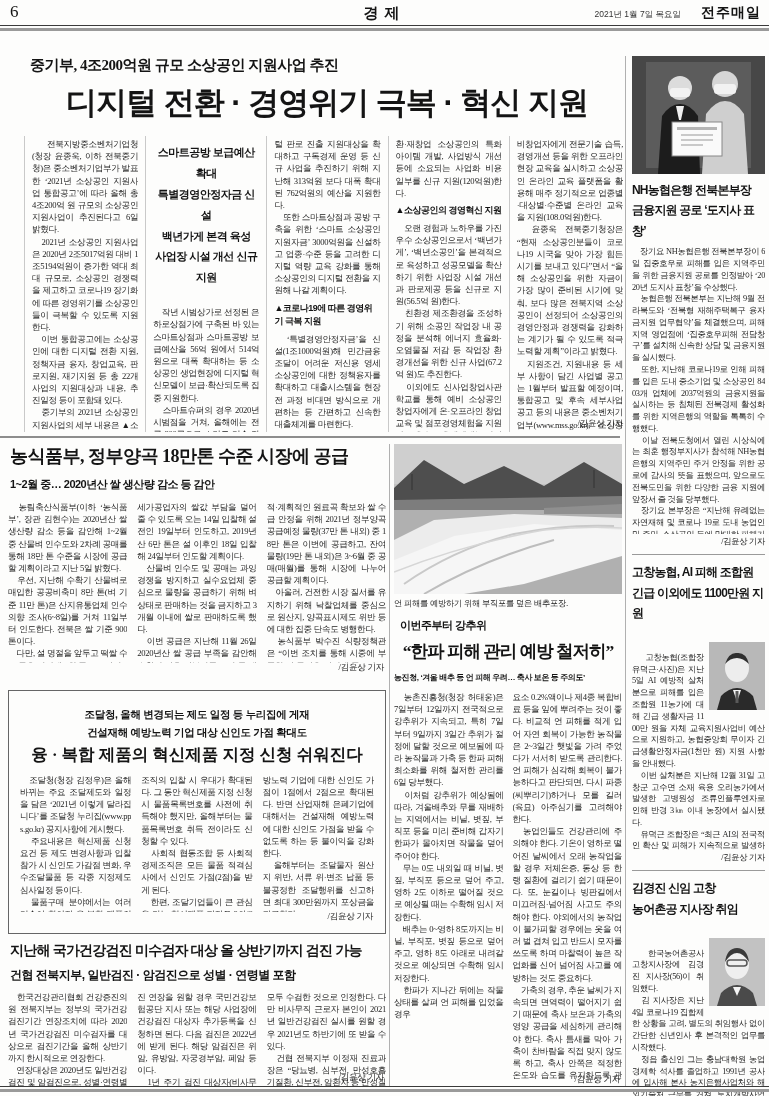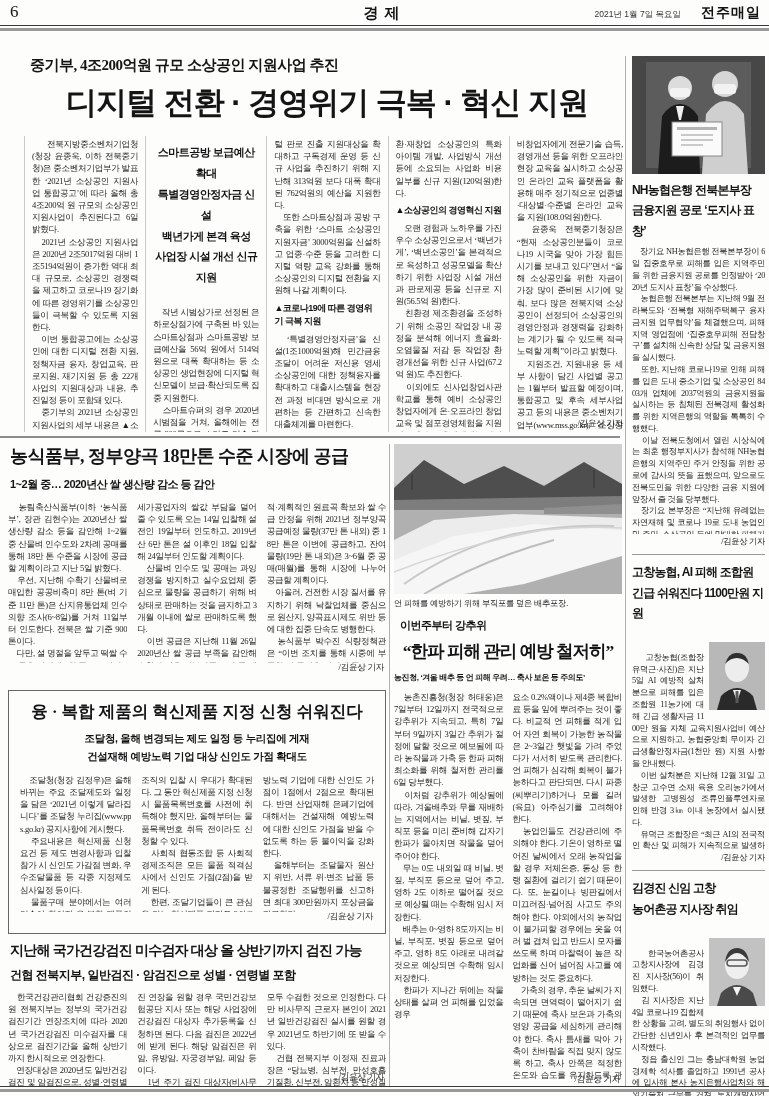--- a/index.html
+++ b/index.html
@@ -148,25 +148,25 @@
 　이번 공급은 지난해 11월 26일 2020년산 쌀 공급 부족을 감안해 수확기 이후 정부양곡 37만 톤 내외를 시장에 단계적으로 공급하기로 한 수급안정 보완대책에 따른 후속 조치다.
 　농식품부는 산지유통업체들의 안정</div>
       <div class="c3 body-text">적·계획적인 원료곡 확보와 쌀 수급 안정을 위해 2021년 정부양곡 공급예정 물량(37만 톤 내외) 중 18만 톤은 이번에 공급하고, 잔여물량(19만 톤 내외)은 3~6월 중 공매(매월)를 통해 시장에 나누어 공급할 계획이다.
 　아울러, 건전한 시장 질서를 유지하기 위해 낙찰업체를 중심으로 원산지, 양곡표시제도 위반 등에 대한 집중 단속도 병행한다.
 　농식품부 박수진 식량정책관은 “이번 조치를 통해 시중에 부족한 쌀 물량을 적기에 공급하고, 앞으로 전체적인 정부양곡 공급 일정을 제시함으로써 산지유통업체 등의 합리적인 의사 결정에 도움이 될 것”이라고 밝혔다.</div>
     </div>
     <div class="byline-abs" style="right:2px;bottom:8px;">/김윤상 기자</div>
   </div>
 
   <div class="blk" id="box-art">
-    <div id="box-headline">융 · 복합 제품의 혁신제품 지정 신청 쉬워진다</div>
     <div id="box-deck-wrap">
       <div class="box-deck sans">조달청, 올해 변경되는 제도 일정 등 누리집에 게재</div>
       <div class="box-deck sans">건설재해 예방노력 기업 대상 신인도 가점 확대도</div>
     </div>
+    <div id="box-headline">융 · 복합 제품의 혁신제품 지정 신청 쉬워진다</div>
     <div class="cols3">
       <div class="c3 body-text">　조달청(청장 김정우)은 올해 바뀌는 주요 조달제도와 일정을 담은 ‘2021년 이렇게 달라집니다’를 조달청 누리집(www.pps.go.kr) 공지사항에 게시했다.
 　주요내용은 혁신제품 신청 요건 등 제도 변경사항과 입찰참가 시 신인도 가감점 변화, 우수조달물품 등 각종 지정제도 심사일정 등이다.
 　물품구매 분야에서는 여러 기술이 합쳐진 융·복합 제품의 혁신제품 지정 신청이 쉬워지고, 사회적 경제</div>
       <div class="c3 body-text">조직의 입찰 시 우대가 확대된다. 그 동안 혁신제품 지정 신청 시 물품목록번호를 사전에 취득해야 했지만, 올해부터는 물품목록번호 취득 전이라도 신청할 수 있다.
 　사회적 협동조합 등 사회적 경제조직은 모든 물품 적격심사에서 신인도 가점(2점)을 받게 된다.
 　한편, 조달기업들이 큰 관심을 갖는 혁신제품 지정은 3회(2월, 5월, 9월), 우수조달물품은 4회(2월, 5월, 7월, 10월)에 걸쳐 심사한다.
 　시설공사 분야에서는 건설재해 예</div>
       <div class="c3 body-text">방노력 기업에 대한 신인도 가점이 1점에서 2점으로 확대된다. 반면 산업재해 은폐기업에 대해서는 건설재해 예방노력에 대한 신인도 가점을 받을 수 없도록 하는 등 불이익을 강화한다.
 　올해부터는 조달물자 원산지 위반, 서류 위·변조 납품 등 불공정한 조달행위를 신고하면 최대 300만원까지 포상금을 지급한다.
@@ -248,21 +248,21 @@
 금융지원 공로 ‘도지사 표창’</div>
     <div class="aside-body" id="nh-body">　장기요 NH농협은행 전북본부장이 6일 집중호우로 피해를 입은 지역주민을 위한 금융지원 공로를 인정받아 ‘2020년 도지사 표창’을 수상했다.
 　농협은행 전북본부는 지난해 9월 전라북도와 ‘전북형 재해주택복구 융자금지원 업무협약’을 체결했으며, 피해지역 영업점에 ‘집중호우피해 전담창구’를 설치해 신속한 상담 및 금융지원을 실시했다.
 　또한, 지난해 코로나19로 인해 피해를 입은 도내 중소기업 및 소상공인 8403개 업체에 2037억원의 금융지원을 실시하는 등 침체된 전북경제 활성화를 위한 지역은행의 역할을 톡톡히 수행했다.
 　이날 전북도청에서 열린 시상식에는 최훈 행정부지사가 참석해 NH농협은행의 지역주민 주거 안정을 위한 공로에 감사의 뜻을 표했으며, 앞으로도 전북도민을 위한 다양한 금융 지원에 앞장서 줄 것을 당부했다.
 　장기요 본부장은 “지난해 유례없는 자연재해 및 코로나 19로 도내 농업인 및 주민, 소상공인 등에 막대한 피해가 발생했다”며 “농협은행은 앞으로도 다양한 금융지원 및 사회공헌활동을 통해 피해 극복을 위해 최선을 다하겠다”고 말했다.</div>
     <div class="aside-byline">/김윤상 기자</div>
     <div class="aside-rule"></div>
 
     <div class="aside-headline sans">고창농협, AI 피해 조합원
-긴급 쉬워진다 1100만원 지원</div>
+긴급 이외에도 1100만원 지원</div>
     <div class="aside-body" id="gochang-body">
       <svg class="portrait" viewBox="0 0 56 68" xmlns="http://www.w3.org/2000/svg">
         <rect width="56" height="68" fill="#b8b8b8"></rect>
         <ellipse cx="28" cy="26" rx="12" ry="14" fill="#ededed"></ellipse>
         <path d="M16,22 Q20,10 28,11 Q37,10 40,22 Q34,16 28,16 Q21,16 16,22 Z" fill="#2f2f2f"></path>
         <path d="M8,68 L12,54 Q20,46 28,46 Q36,46 44,54 L48,68 Z" fill="#2a2a2a"></path>
         <polygon points="24,48 32,48 28,60" fill="#f4f4f4"></polygon>
         <rect x="26.5" y="49" width="3" height="12" fill="#5a5a5a"></rect>
       </svg>
       <span>　고창농협(조합장 유덕근·사진)은 지난 5일 AI 예방적 살처분으로 피해를 입은 조합원 11농가에 대해 긴급 생활자금 1100만 원을 자체 교육지원사업비 예산으로 지원하고, 농협중앙회 무이자 긴급생활안정자금(1천만 원) 지원 사항을 안내했다.

